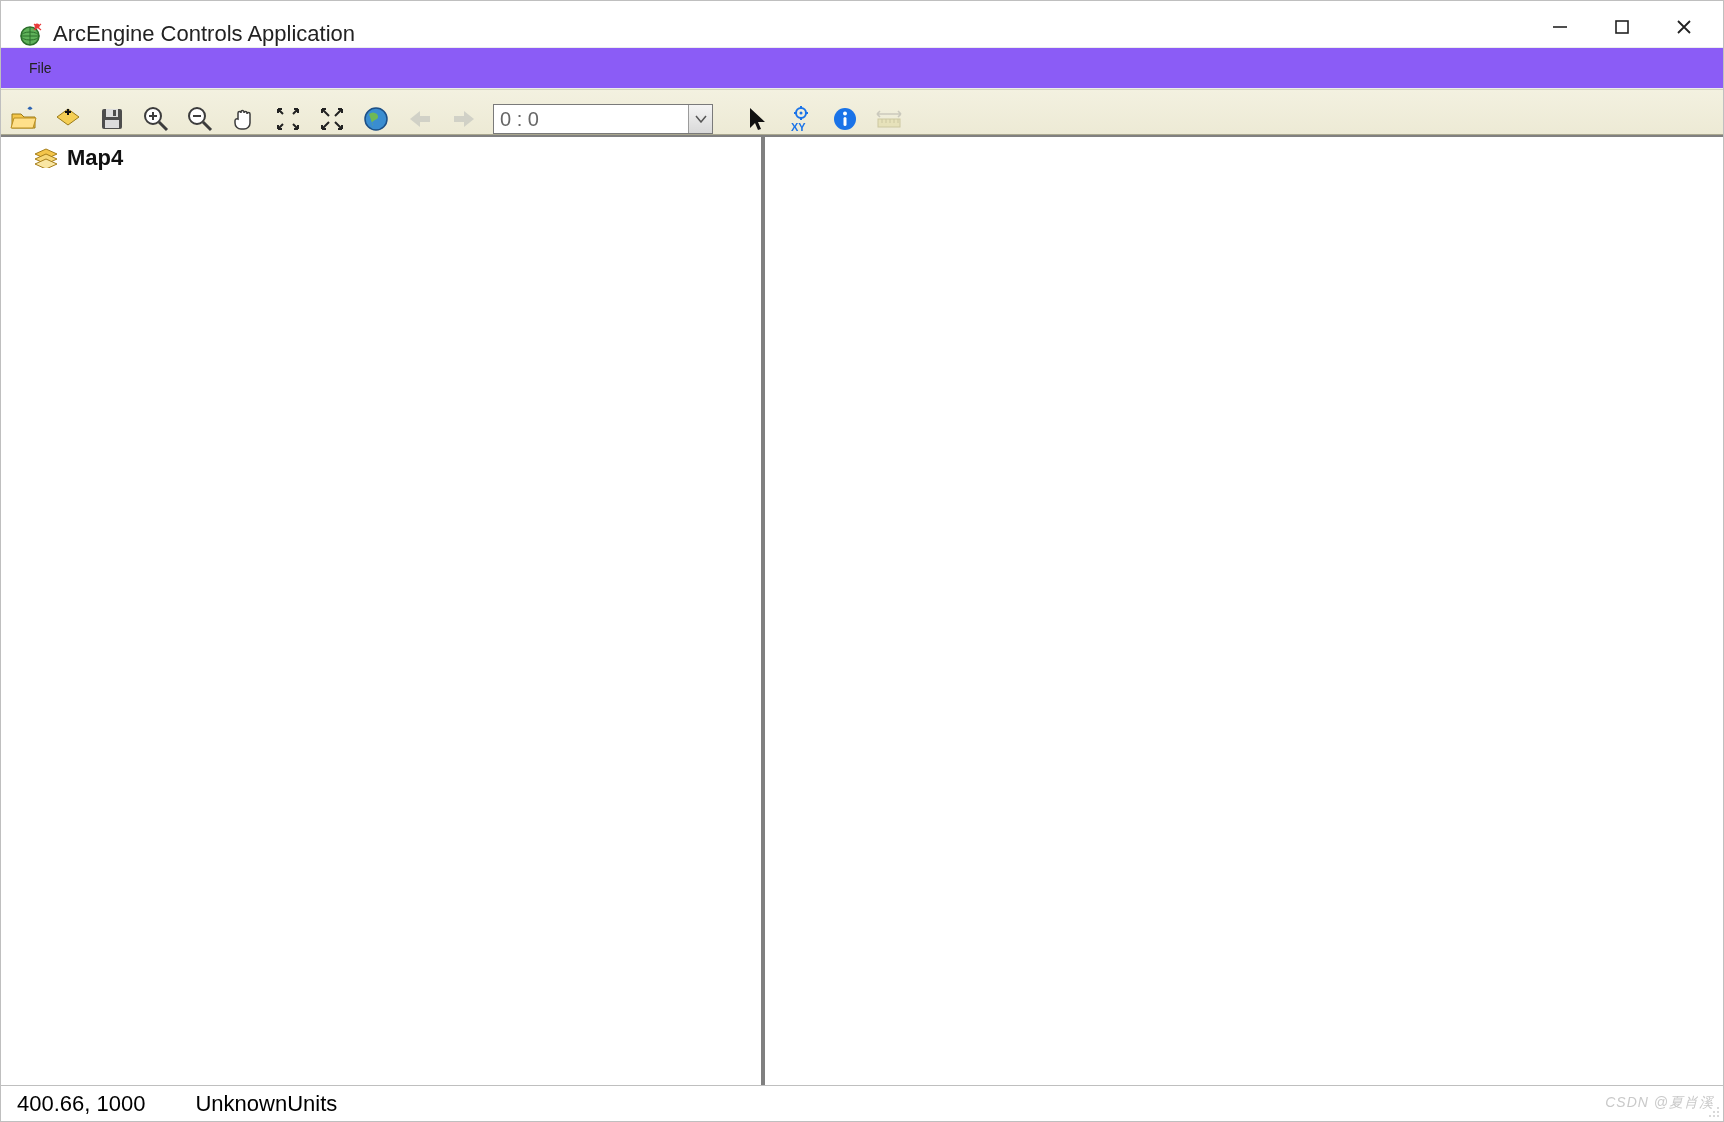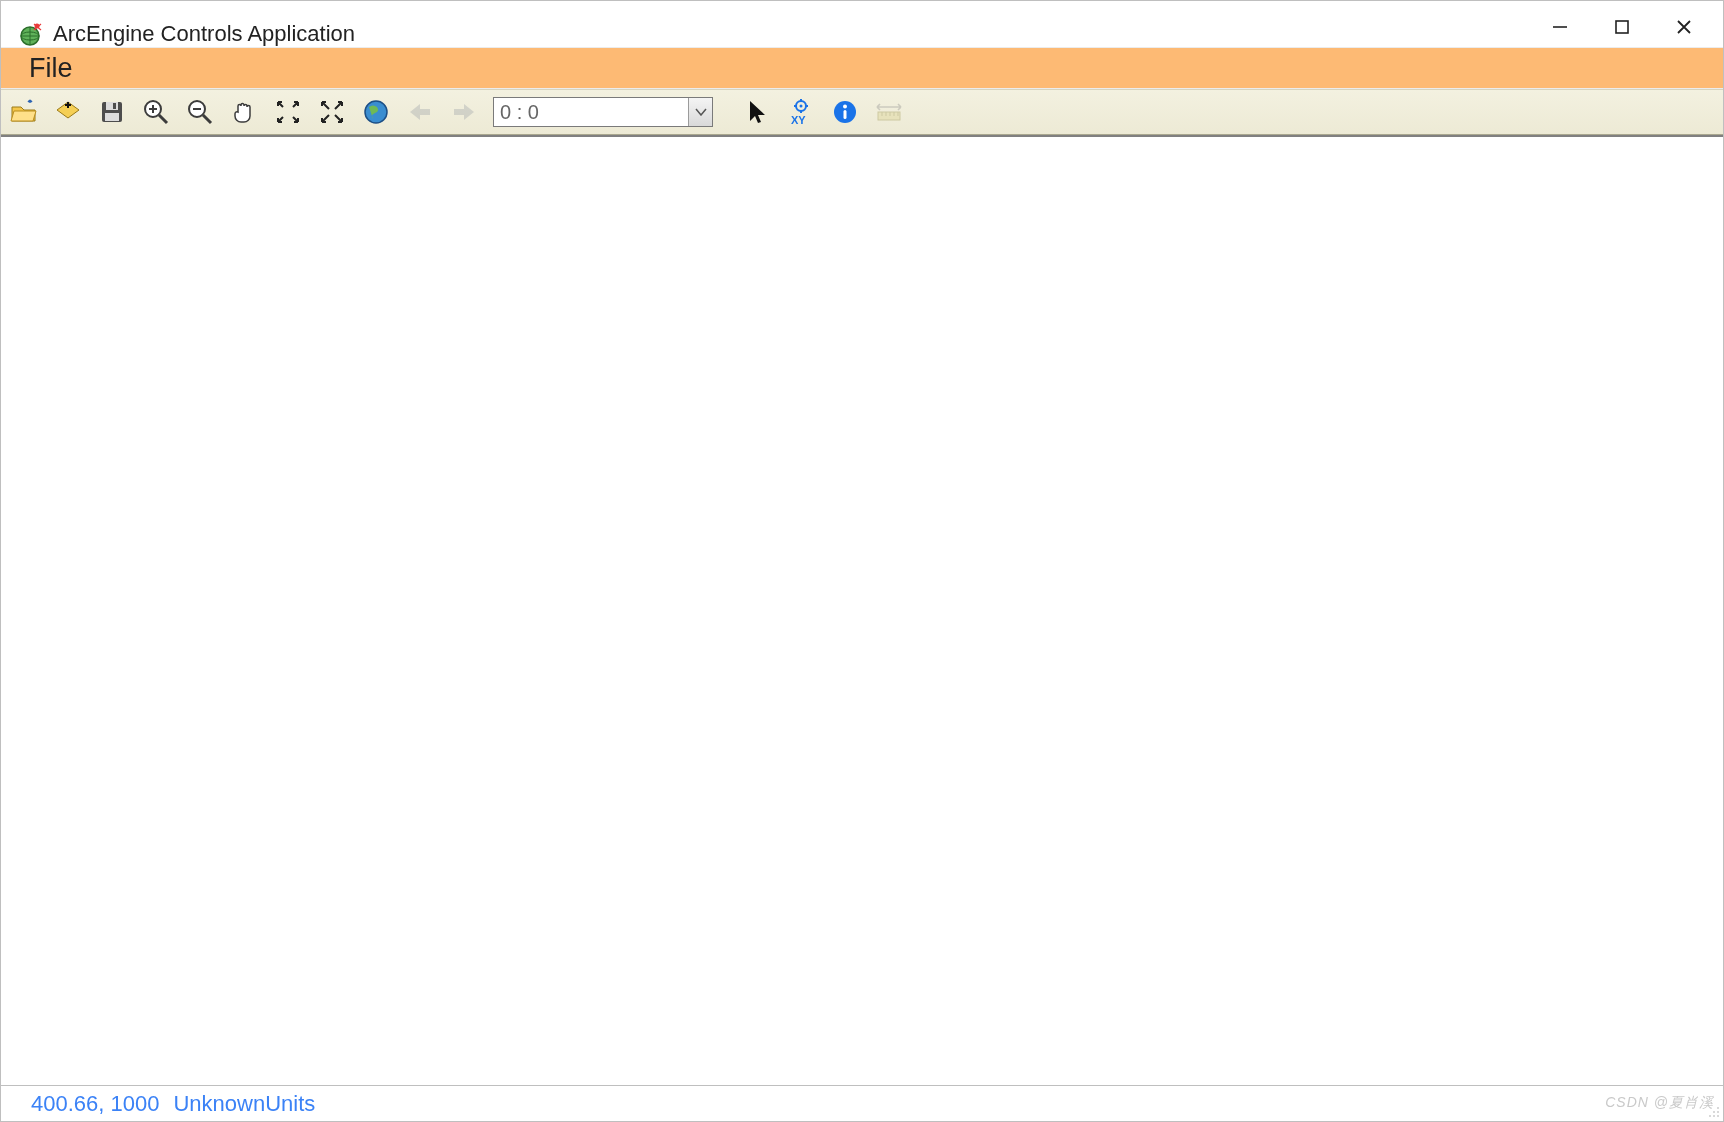--- a/index.html
+++ b/index.html
@@ -3,34 +3,34 @@
 <meta charset="utf-8">
 <style>
   * { box-sizing: border-box; margin: 0; padding: 0; }
   html, body { width: 1724px; height: 1122px; overflow: hidden; font-family: "Segoe UI", Tahoma, sans-serif; background: #fff; }
   .window { width: 100%; height: 100%; border: 1px solid #bfbfbf; display: flex; flex-direction: column; background: #fff; }
   .titlebar { height: 46px; display: flex; align-items: flex-end; padding: 0 8px 0 16px; background: #ffffff; font-size: 22px; color: #222; }
   .titlebar .app-icon { width: 26px; height: 26px; margin-right: 10px; }
   .titlebar .title-text { flex: 0 0 auto; }
   .titlebar .spacer { flex: 1; }
   .titlebar .win-btn { width: 62px; height: 40px; display: flex; align-items: center; justify-content: center; }
-  .menubar { height: 42px; display: flex; align-items: center; padding: 0 16px; background: #fdba74; border-top: 1px solid #ececec; border-bottom: 1px solid #ececec; font-size: 27px; color: #222; }
+  .menubar { height: 42px; display: flex; align-items: center; padding: 0 16px; background: #8b5cf6; border-top: 1px solid #ececec; border-bottom: 1px solid #ececec; font-size: 14px; color: #222; }
   .menubar .menu-item { padding: 4px 12px; }
-  .toolbar { height: 46px; display: flex; align-items: center; padding: 0 8px; gap: 14px; background: linear-gradient(#f3f1e0,#edead5); border-top: 1px solid #d6d4bf; border-bottom: 1px solid #a9a78f; }
+  .toolbar { height: 46px; display: flex; align-items: flex-end; padding: 0 8px; gap: 14px; background: linear-gradient(#f3f1e0,#edead5); border-top: 1px solid #d6d4bf; border-bottom: 1px solid #a9a78f; }
   .toolbar .tool-btn { width: 30px; height: 30px; display: flex; align-items: center; justify-content: center; cursor: pointer; }
   .toolbar .tool-btn.disabled { opacity: 0.35; cursor: default; }
   .toolbar .sep { width: 1px; height: 28px; background: transparent; }
   .scale-box { width: 220px; height: 30px; border: 1px solid #7a7a7a; background: #fff; display: flex; align-items: center; font-size: 20px; color: #666; padding-left: 6px; }
   .scale-box .dd { margin-left: auto; width: 24px; height: 100%; border-left: 1px solid #9b9b9b; background: linear-gradient(#f4f4f4,#d9d9d9); display:flex; align-items:center; justify-content:center; }
   .content { flex: 1; display: flex; border-top: 2px solid #808080; }
   .toc { width: 764px; border-right: 4px solid #808080; background: #fff; padding: 6px 12px; }
   .toc-item { display: flex; align-items: center; gap: 8px; font-size: 22px; font-weight: 700; color: #111; margin-top: 2px; margin-left: 20px; }
   .toc-item .toc-icon { width: 26px; height: 20px; }
   .map-view { flex: 1; background: #fff; }
-  .statusbar { height: 36px; border-top: 1px solid #bfbfbf; display: flex; align-items: center; padding: 0 30px; font-size: 22px; color: #3b82f6; background: #fff; }
+  .statusbar { height: 36px; border-top: 1px solid #bfbfbf; display: flex; align-items: center; padding: 0 16px; font-size: 22px; color: #000000; background: #fff; gap: 36px; }
   .status-coords { margin-right: 14px; }
   .watermark { position: absolute; right: 10px; bottom: 10px; font-size: 14px; color: #c9c9c9; letter-spacing: 1px; font-style: italic; }
   .resize-grip { position: absolute; right: 2px; bottom: 2px; width: 18px; height: 18px; opacity: .5; }
   svg { display: block; }
 </style>
 </head>
 <body>
 
 <div class="window">
 
@@ -220,20 +220,32 @@
         <svg width="30" height="22" viewBox="0 0 30 22">
           <path d="M3 6 h24 M3 6 l3 -3 M3 6 l3 3 M27 6 l-3 -3 M27 6 l-3 3" stroke="#888" stroke-width="1.6" fill="none"></path>
           <rect x="4" y="11" width="22" height="8" fill="#d9d085" stroke="#8f873f"></rect>
           <path d="M8 11 v4 M12 11 v4 M16 11 v4 M20 11 v4 M24 11 v4" stroke="#8f873f" stroke-width="1"></path>
         </svg>
       </span>
     </div>
   </div>
 
   <div class="content">
+    <div class="toc">
+      <div class="toc-item">
+        <span class="toc-icon">
+          <svg width="26" height="20" viewBox="0 0 26 20">
+            <path d="M13 1 L24 6 L13 11 L2 6 Z" fill="#f3c54b" stroke="#a67e1a"></path>
+            <path d="M13 6 L24 11 L13 16 L2 11 Z" fill="#f6d777" stroke="#a67e1a"></path>
+            <path d="M13 11 L24 16 L13 21 L2 16 Z" fill="#f9e6a3" stroke="#a67e1a"></path>
+          </svg>
+        </span>
+        <span>Map4</span>
+      </div>
+    </div>
     <div class="map-view"></div>
   </div>
 
   <div class="statusbar">
     <span class="status-coords">400.66, 1000</span>
     <span>UnknownUnits</span>
   </div>
 </div>
 
 <div class="watermark">CSDN @夏肖溪</div>

